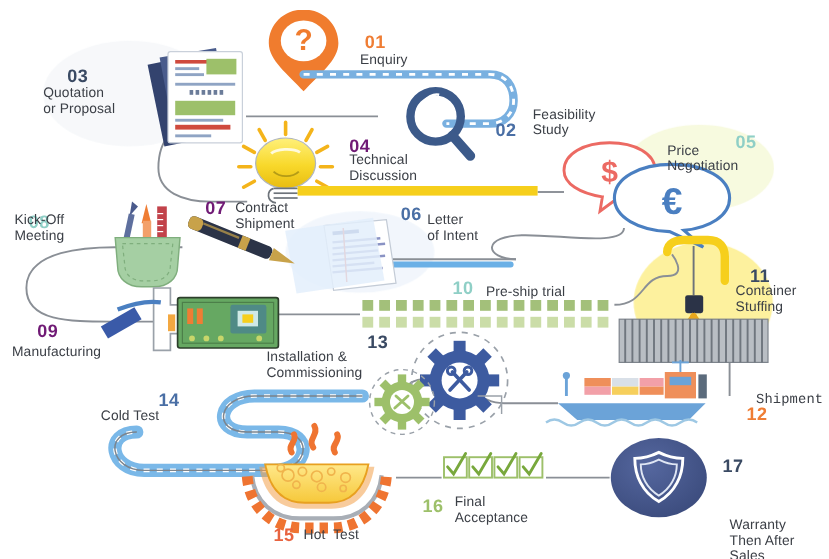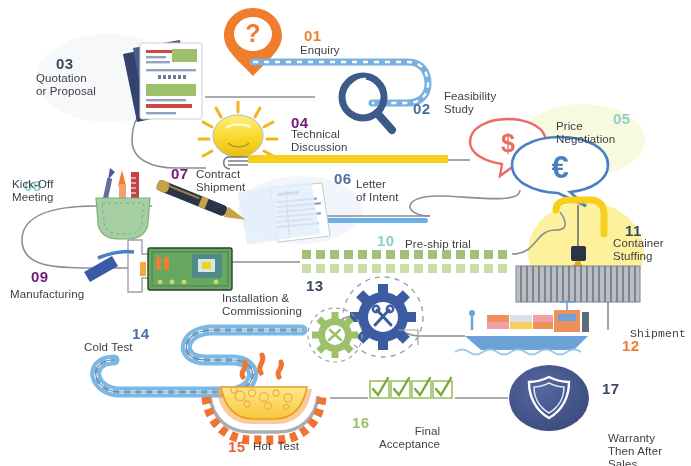--- a/index.html
+++ b/index.html
@@ -478,21 +478,21 @@
   <div class="lbl" style="left:222px; top:292px;">Installation &amp;
 Commissioning</div>
 
   <div class="num n-blue" style="left:132px; top:325px;">14</div>
   <div class="lbl" style="left:84px; top:341px;">Cold Test</div>
 
   <div class="num n-red" style="left:228px; top:438px;">15</div>
   <div class="lbl" style="left:253px; top:440px;">Hot  Test</div>
 
   <div class="num n-green" style="left:352px; top:414px;">16</div>
-  <div class="lbl" style="left:379px; top:425px;text-align:right;">Final
+  <div class="lbl" style="left:379px; top:413px;">Final
 Acceptance</div>
 
   <div class="num n-navy" style="left:602px; top:380px;">17</div>
   <div class="lbl" style="left:608px; top:396px;margin-top:36px;">Warranty
 Then After
 Sales
 Service</div>
 
 </div>
 

